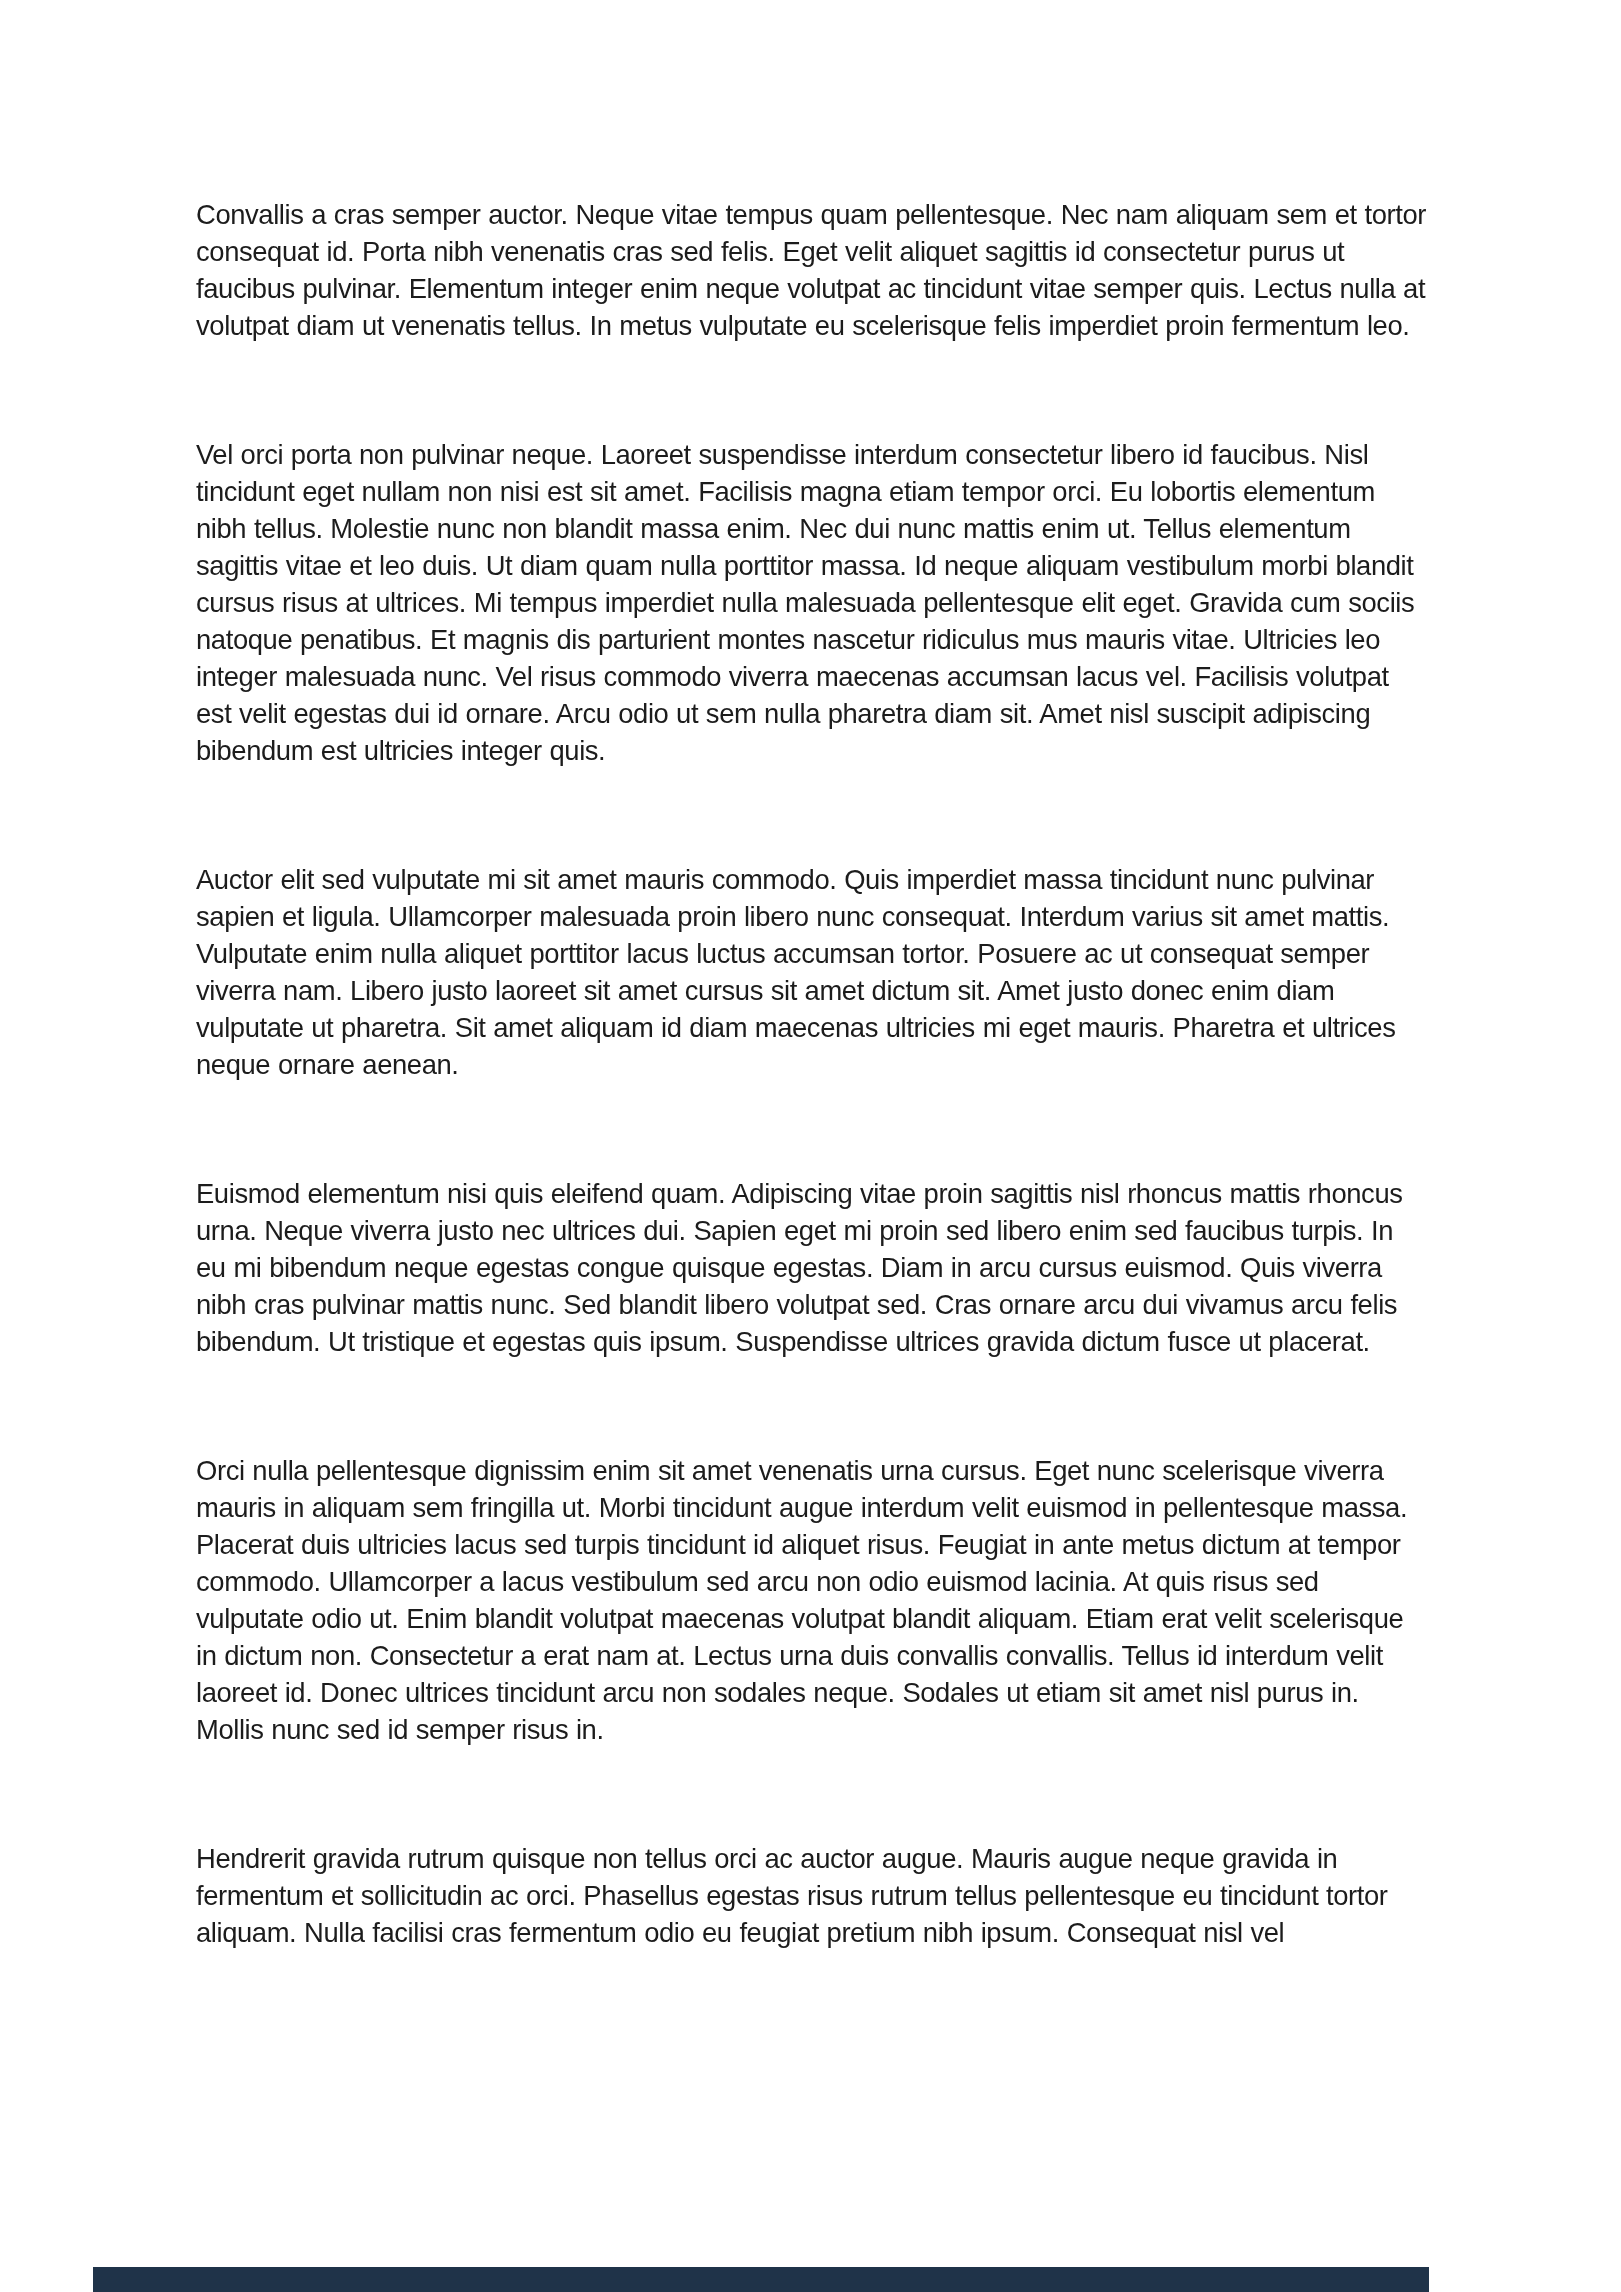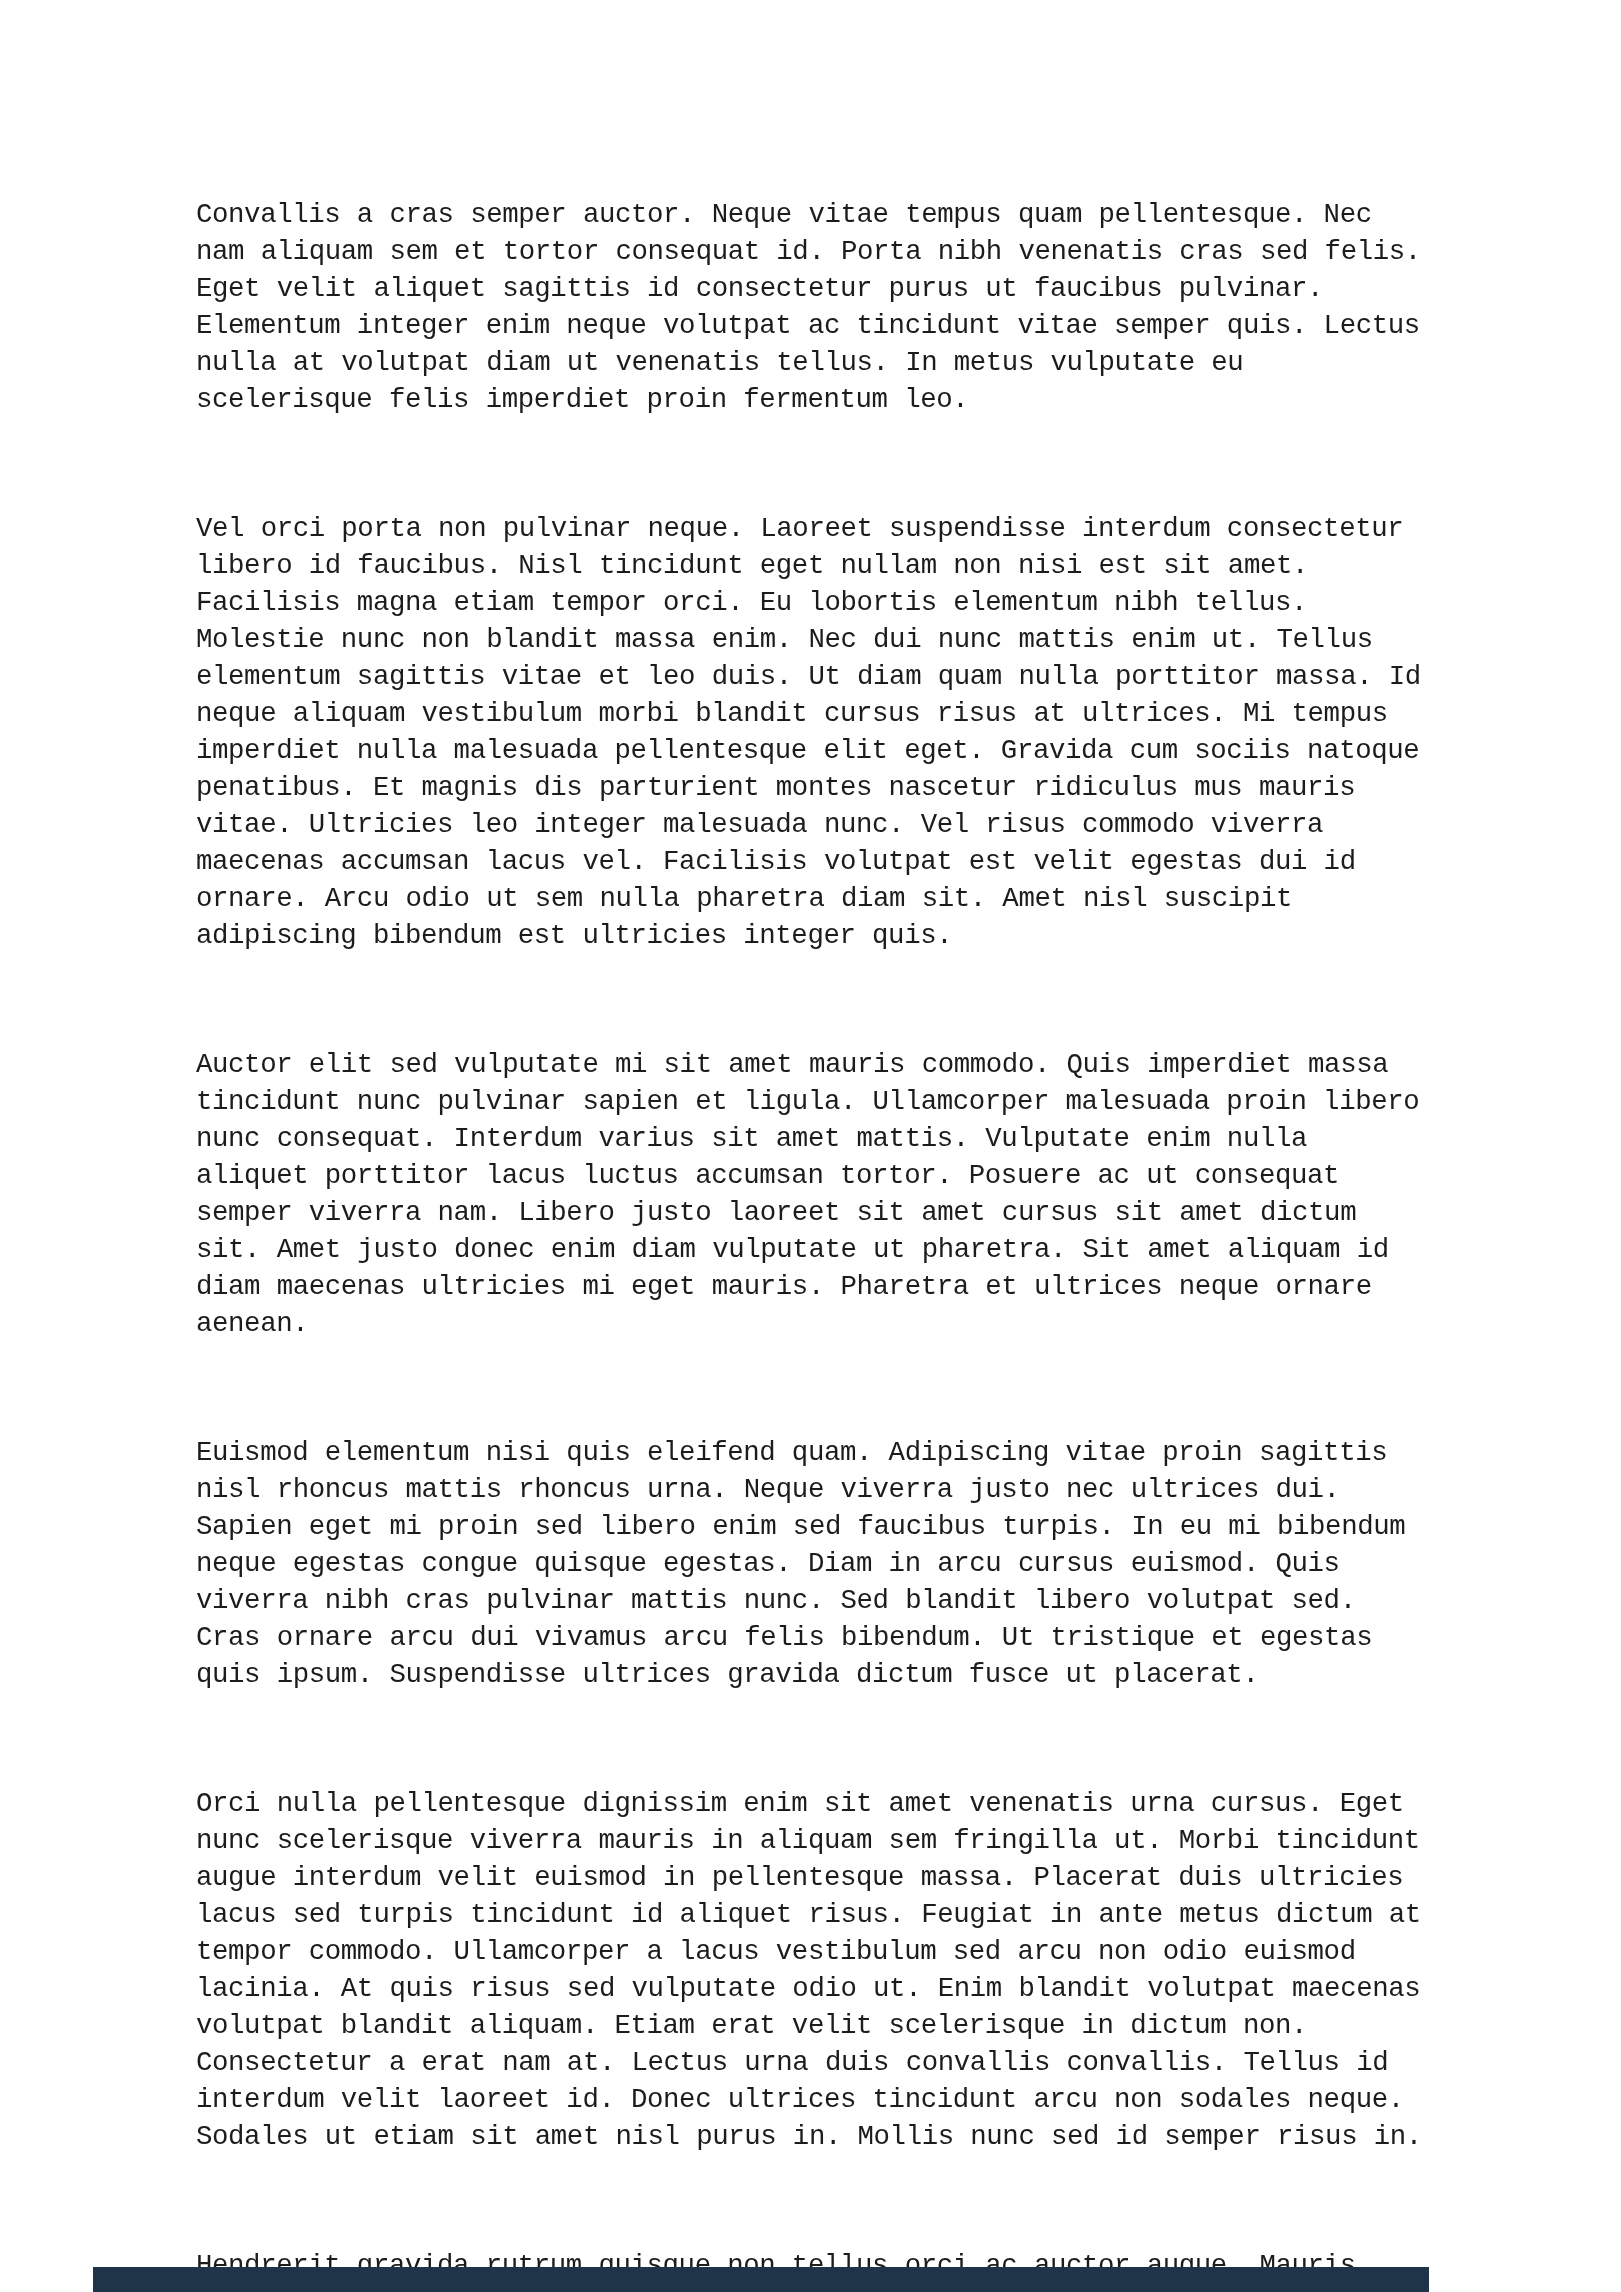--- a/index.html
+++ b/index.html
@@ -27,37 +27,36 @@
     color: #1a1a1a;
   }
   .content p {
     margin: 0 0 92px 0;
     font-size: 27.4px;
     line-height: 37px;
     letter-spacing: -0.4px;
     word-spacing: 0.5px;
     text-align: left;
     color: #1c1c1c;
-    font-family: Liberation Mono, monospace;
   }
   .bottom-bar {
     position: absolute;
     left: 93px;
     right: 192px;
     bottom: 0;
     height: 26.5px;
   }
 </style>
 </head>
 <body>
 
 <div class="page">
   <div class="content">
     <p>Convallis a cras semper auctor. Neque vitae tempus quam pellentesque. Nec nam aliquam sem et tortor consequat id. Porta nibh venenatis cras sed felis. Eget velit aliquet sagittis id consectetur purus ut faucibus pulvinar. Elementum integer enim neque volutpat ac tincidunt vitae semper quis. Lectus nulla at volutpat diam ut venenatis tellus. In metus vulputate eu scelerisque felis imperdiet proin fermentum leo.</p>
     <p>Vel orci porta non pulvinar neque. Laoreet suspendisse interdum consectetur libero id faucibus. Nisl tincidunt eget nullam non nisi est sit amet. Facilisis magna etiam tempor orci. Eu lobortis elementum nibh tellus. Molestie nunc non blandit massa enim. Nec dui nunc mattis enim ut. Tellus elementum sagittis vitae et leo duis. Ut diam quam nulla porttitor massa. Id neque aliquam vestibulum morbi blandit cursus risus at ultrices. Mi tempus imperdiet nulla malesuada pellentesque elit eget. Gravida cum sociis natoque penatibus. Et magnis dis parturient montes nascetur ridiculus mus mauris vitae. Ultricies leo integer malesuada nunc. Vel risus commodo viverra maecenas accumsan lacus vel. Facilisis volutpat est velit egestas dui id ornare. Arcu odio ut sem nulla pharetra diam sit. Amet nisl suscipit adipiscing bibendum est ultricies integer quis.</p>
     <p>Auctor elit sed vulputate mi sit amet mauris commodo. Quis imperdiet massa tincidunt nunc pulvinar sapien et ligula. Ullamcorper malesuada proin libero nunc consequat. Interdum varius sit amet mattis. Vulputate enim nulla aliquet porttitor lacus luctus accumsan tortor. Posuere ac ut consequat semper viverra nam. Libero justo laoreet sit amet cursus sit amet dictum sit. Amet justo donec enim diam vulputate ut pharetra. Sit amet aliquam id diam maecenas ultricies mi eget mauris. Pharetra et ultrices neque ornare aenean.</p>
     <p>Euismod elementum nisi quis eleifend quam. Adipiscing vitae proin sagittis nisl rhoncus mattis rhoncus urna. Neque viverra justo nec ultrices dui. Sapien eget mi proin sed libero enim sed faucibus turpis. In eu mi bibendum neque egestas congue quisque egestas. Diam in arcu cursus euismod. Quis viverra nibh cras pulvinar mattis nunc. Sed blandit libero volutpat sed. Cras ornare arcu dui vivamus arcu felis bibendum. Ut tristique et egestas quis ipsum. Suspendisse ultrices gravida dictum fusce ut placerat.</p>
     <p>Orci nulla pellentesque dignissim enim sit amet venenatis urna cursus. Eget nunc scelerisque viverra mauris in aliquam sem fringilla ut. Morbi tincidunt augue interdum velit euismod in pellentesque massa. Placerat duis ultricies lacus sed turpis tincidunt id aliquet risus. Feugiat in ante metus dictum at tempor commodo. Ullamcorper a lacus vestibulum sed arcu non odio euismod lacinia. At quis risus sed vulputate odio ut. Enim blandit volutpat maecenas volutpat blandit aliquam. Etiam erat velit scelerisque in dictum non. Consectetur a erat nam at. Lectus urna duis convallis convallis. Tellus id interdum velit laoreet id. Donec ultrices tincidunt arcu non sodales neque. Sodales ut etiam sit amet nisl purus in. Mollis nunc sed id semper risus in.</p>
-    <p>Hendrerit gravida rutrum quisque non tellus orci ac auctor augue. Mauris augue neque gravida in fermentum et sollicitudin ac orci. Phasellus egestas tellus rutrum tellus consectetur eu tincidunt tortor aliquam. Nulla facilisi cras fermentum odio eu feugiat pretium nibh ipsum. Consequat nisl vel</p>
+    <p>Hendrerit gravida rutrum quisque non tellus orci ac auctor augue. Mauris augue neque gravida in fermentum et sollicitudin ac orci. Phasellus egestas risus rutrum tellus pellentesque eu tincidunt tortor aliquam. Nulla facilisi cras fermentum odio eu feugiat pretium nibh ipsum. Consequat nisl vel</p>
   </div>
   <div class="bottom-bar" style="background-color: rgb(31, 51, 73);"></div>
 </div>
 
 
 </body></html>

